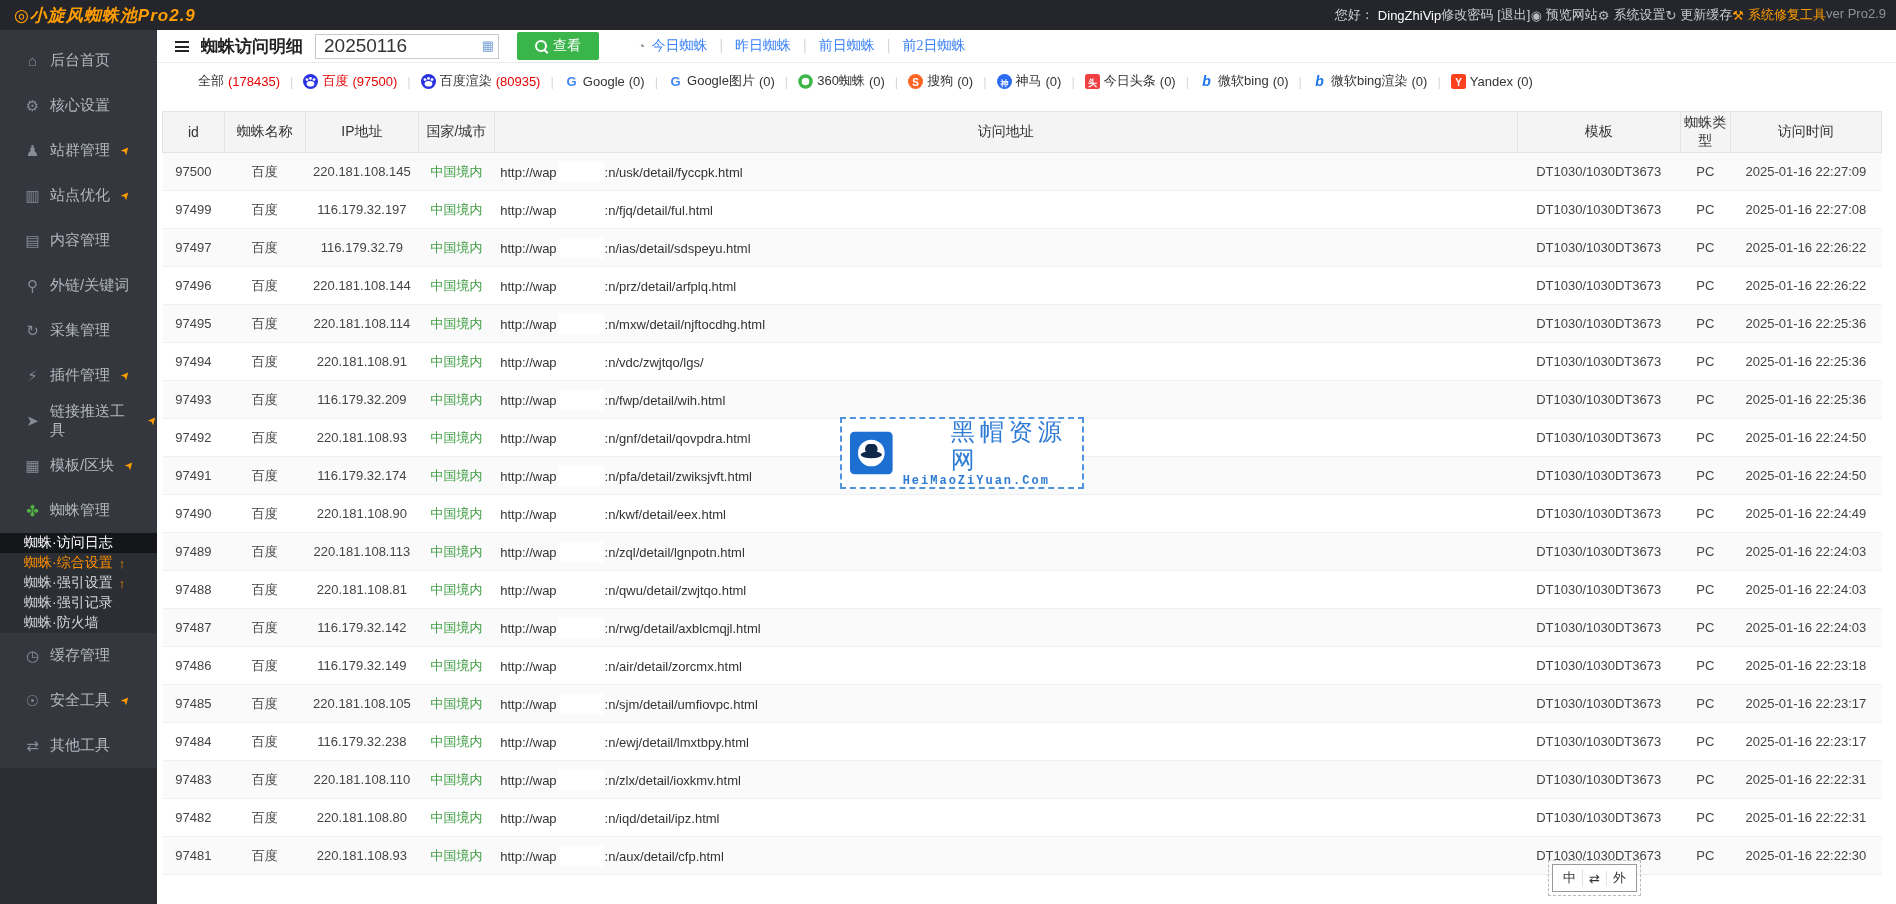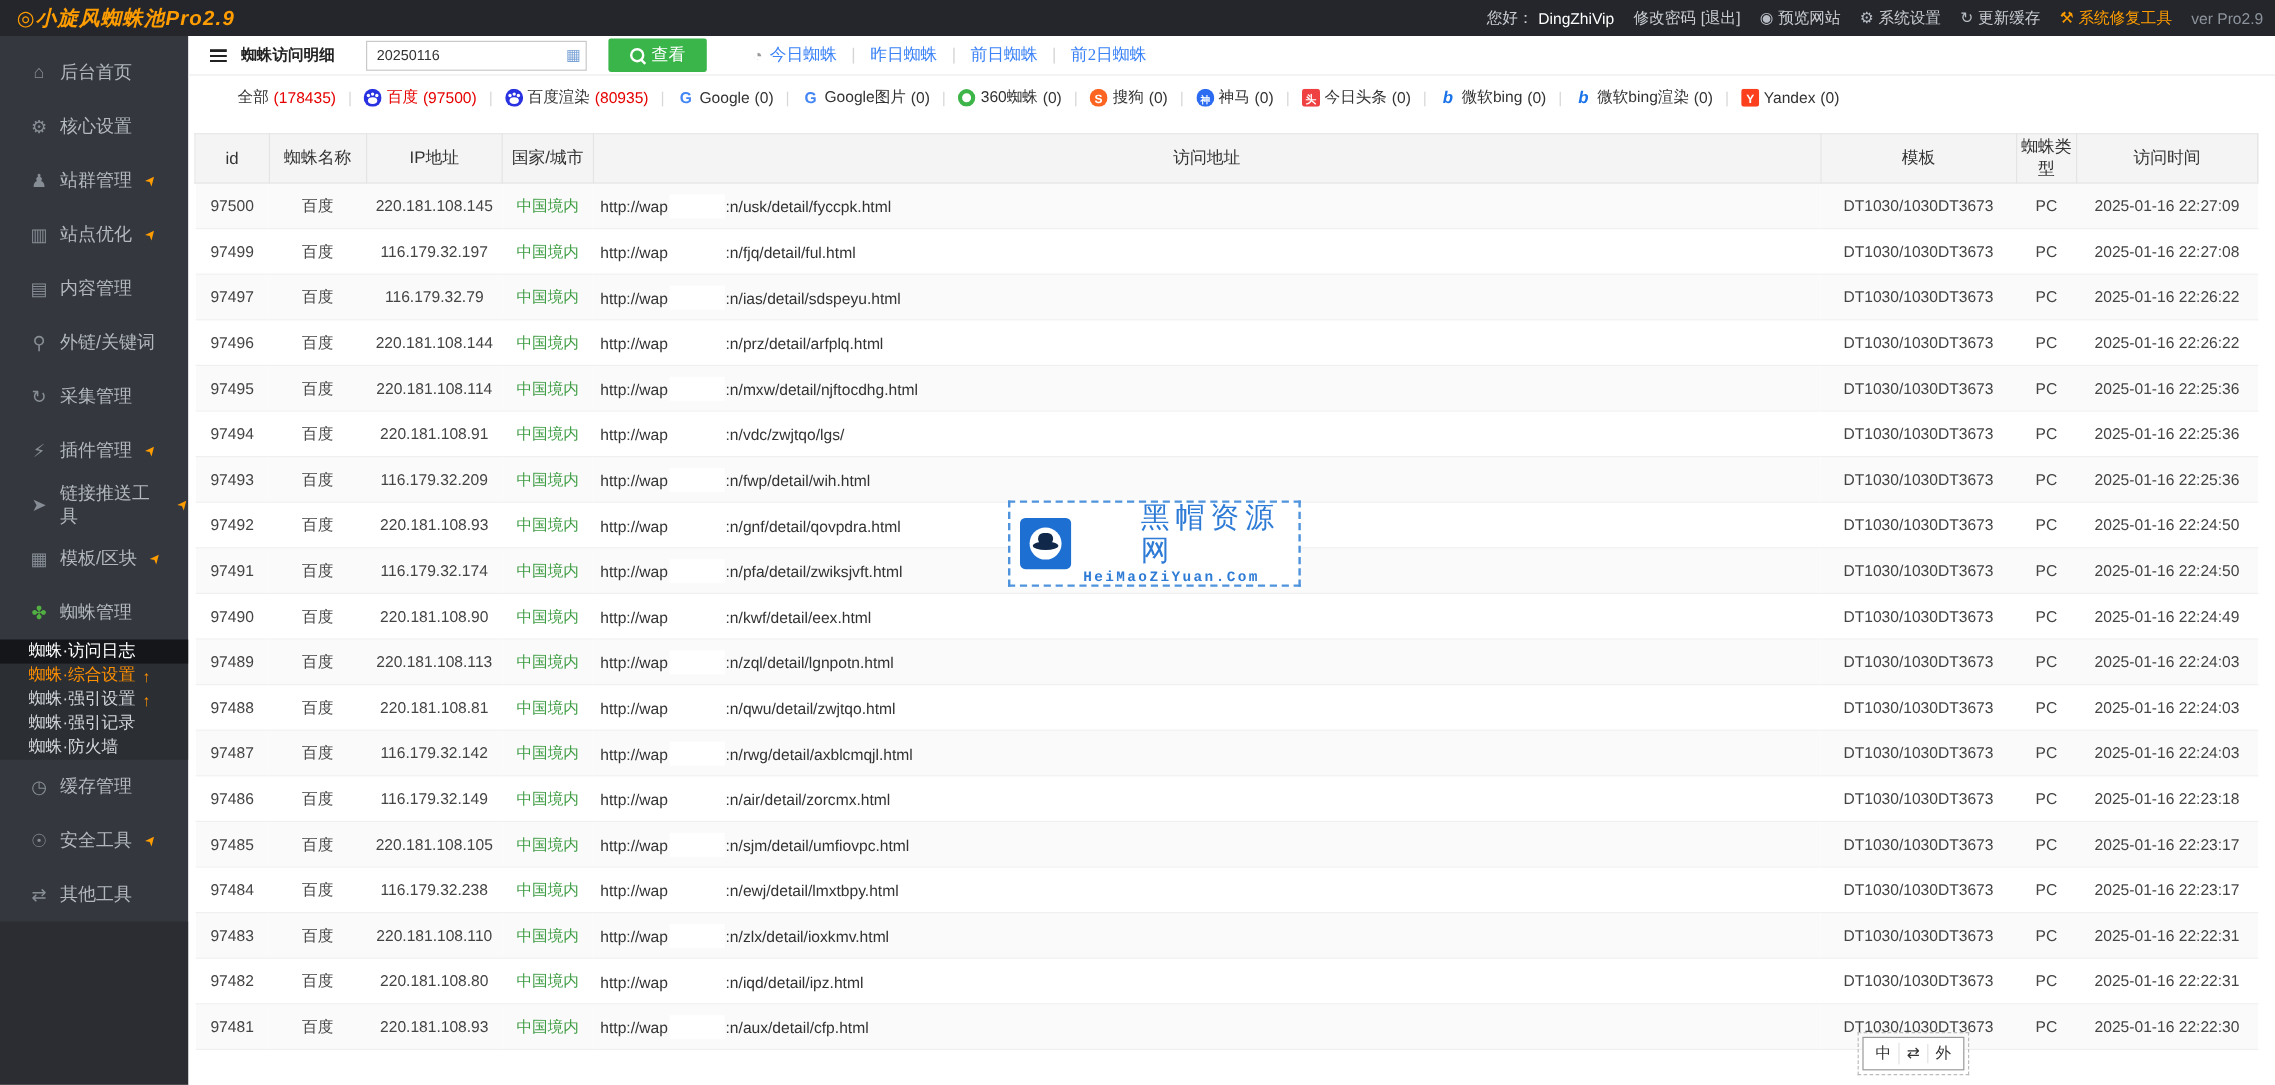--- a/index.html
+++ b/index.html
@@ -5,21 +5,21 @@
   html,body{margin:0;padding:0;}
   body{
     width:1896px;height:904px;position:relative;overflow:hidden;
     font-family:"Liberation Sans","DejaVu Sans",sans-serif;
     background:#fff;-webkit-font-smoothing:antialiased;
   }
   
   .topbar{position:absolute;left:0;top:0;width:1896px;height:30px;background:#24262b;
     display:flex;align-items:center;justify-content:space-between;padding:0 10px 0 14px;box-sizing:border-box;}
   .logo{font-size:17px;font-weight:bold;font-style:italic;color:#ff9d00;letter-spacing:1px;}
-  .topnav{display:flex;align-items:center;gap:16px;font-size:13px;color:#c9cdd3;white-space:nowrap;}
+  .topnav{display:flex;font-size:13px;color:#c9cdd3;white-space:nowrap;}
   .topnav .grp{display:flex;align-items:center;gap:4px;cursor:pointer;}
   .topnav .user{color:#fff;font-weight:normal;}
   .topnav .ticon{font-size:13px;color:#b7bcc4;}
   .repair{color:#ff9d00;}
   .repair .ticon{color:#ff9d00;}
   .version{color:#8d939c;}
   
   .sidebar{position:absolute;left:0;top:30px;width:157px;height:874px;background:#34373d;
     display:flex;flex-direction:column;}
   .side-item{height:45px;display:flex;align-items:center;padding-left:24px;color:#b3b8bf;
@@ -32,23 +32,23 @@
     font-size:14px;cursor:pointer;}
   .sub-item.active{background:#141619;color:#fff;}
   .sub-item.orange{color:#ff9000;}
   .sub-item .uparrow{color:#ff9000;margin-left:6px;font-size:13px;}
   .side-fill{flex:1;background:#2b2d32;}
   
   .main{position:absolute;left:157px;top:30px;width:1739px;height:874px;background:#fff;}
   .toolbar{height:32px;display:flex;align-items:center;padding-left:18px;gap:12px;
     border-bottom:1px solid #ececec;}
   .list-icon{width:14px;height:11px;background:repeating-linear-gradient(to bottom,#222 0 2px,transparent 2px 4.5px);}
-  .tb-title{font-size:13px;font-weight:bold;color:#222;margin-right:14px;}
+  .tb-title{font-size:17px;font-weight:bold;color:#222;}
   .date-wrap{position:relative;}
-  .date-input{width:150px;height:23px;border:1px solid #c9c9c9;font-size:12px;color:#333;
+  .date-input{width:150px;height:23px;border:1px solid #c9c9c9;font-size:19px;color:#333;
     padding:0 24px 0 8px;font-family:inherit;}
   .cal-icon{position:absolute;right:5px;top:5px;font-size:13px;color:#7aa3d6;cursor:pointer;line-height:1;}
   .view-btn{height:28px;min-width:82px;background:#39b54a;border:none;border-radius:2px;color:#fff;
     font-size:14px;display:flex;align-items:center;justify-content:center;gap:6px;cursor:pointer;
     font-family:inherit;margin-left:6px;}
   .mag{position:relative;width:8px;height:8px;border:2px solid #fff;border-radius:50%;display:inline-block;}
   .mag::after{content:"";position:absolute;width:2px;height:5px;background:#fff;right:-2px;bottom:-4px;transform:rotate(-45deg);}
   .quick{display:flex;align-items:center;margin-left:26px;font-size:14px;color:#333;}
   .quick .qicon{color:#9a9a9a;margin-right:6px;font-size:14px;}
   .quick a{color:#3b82f6;text-decoration:none;cursor:pointer;font-family:Liberation Serif, serif;}

